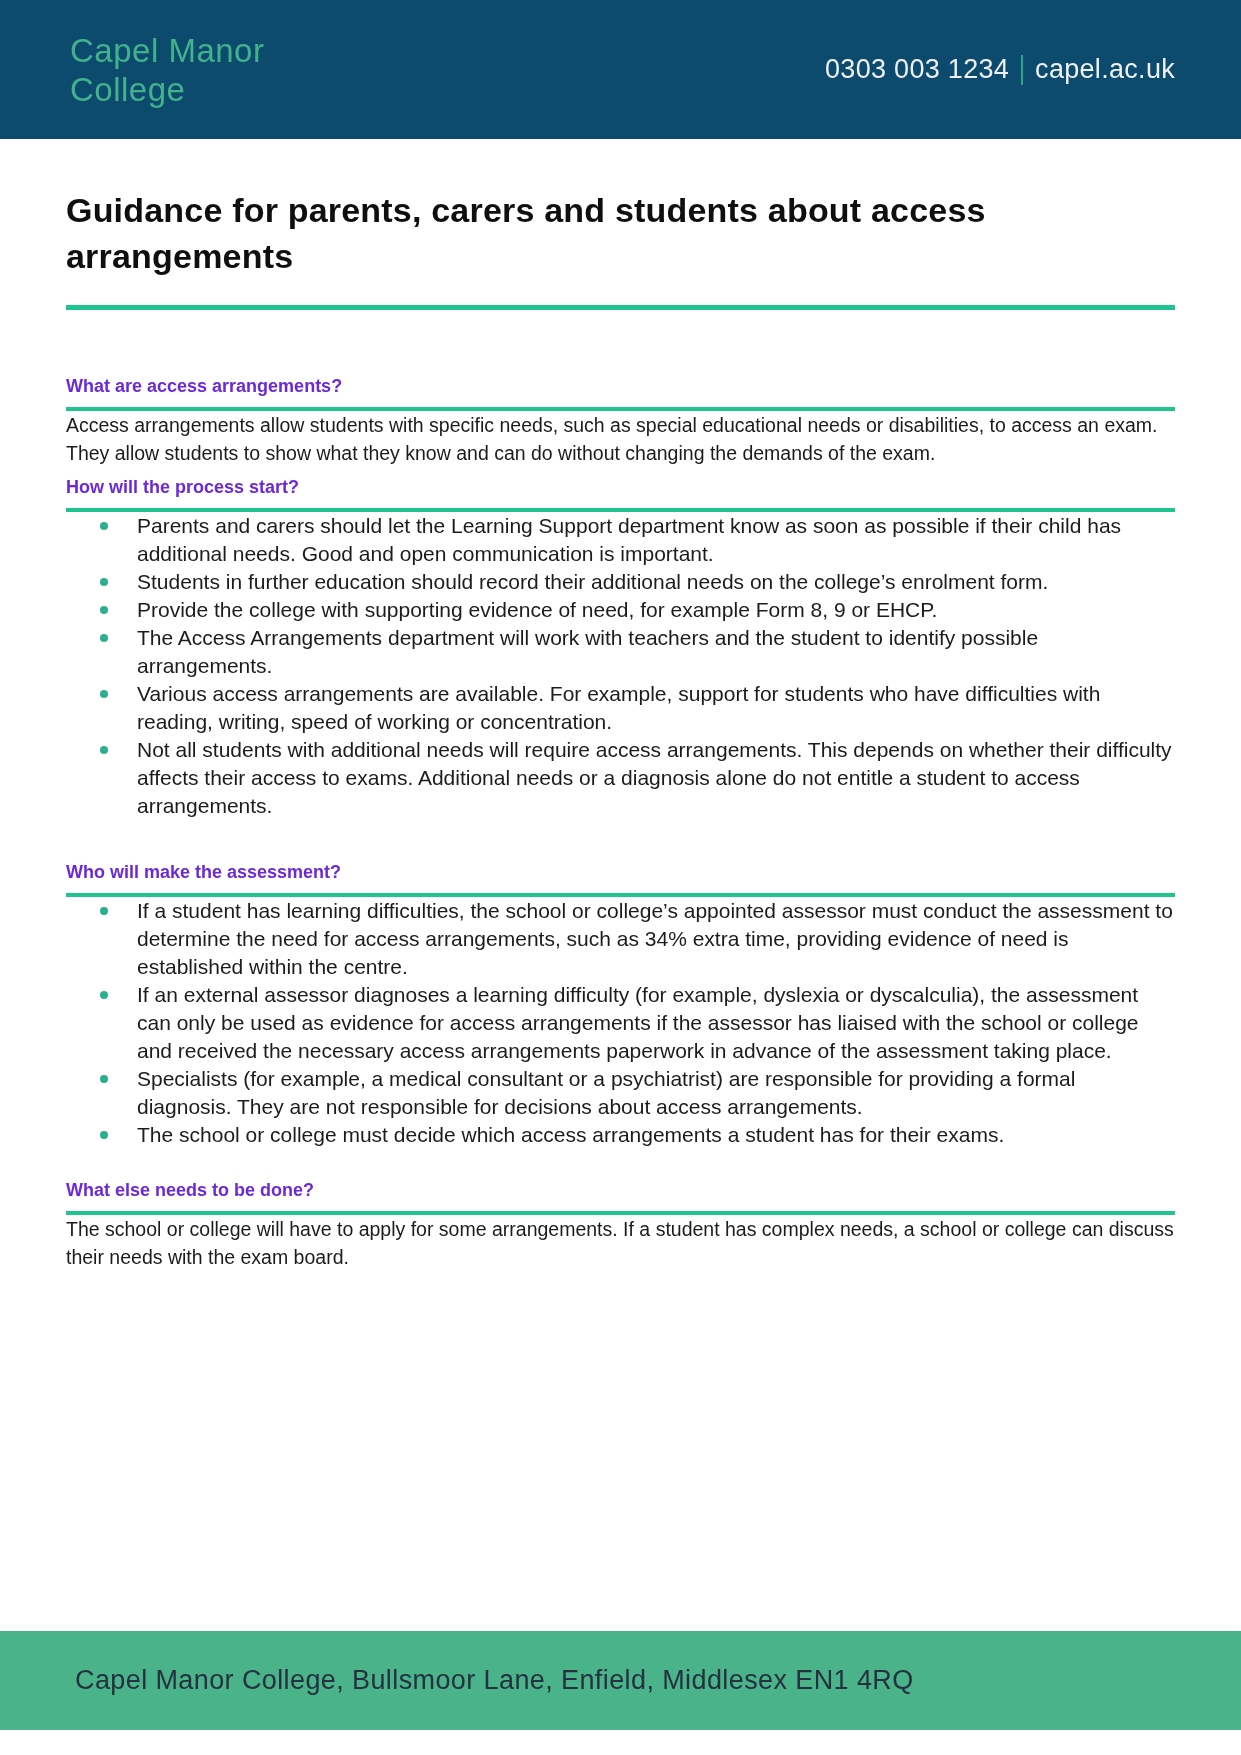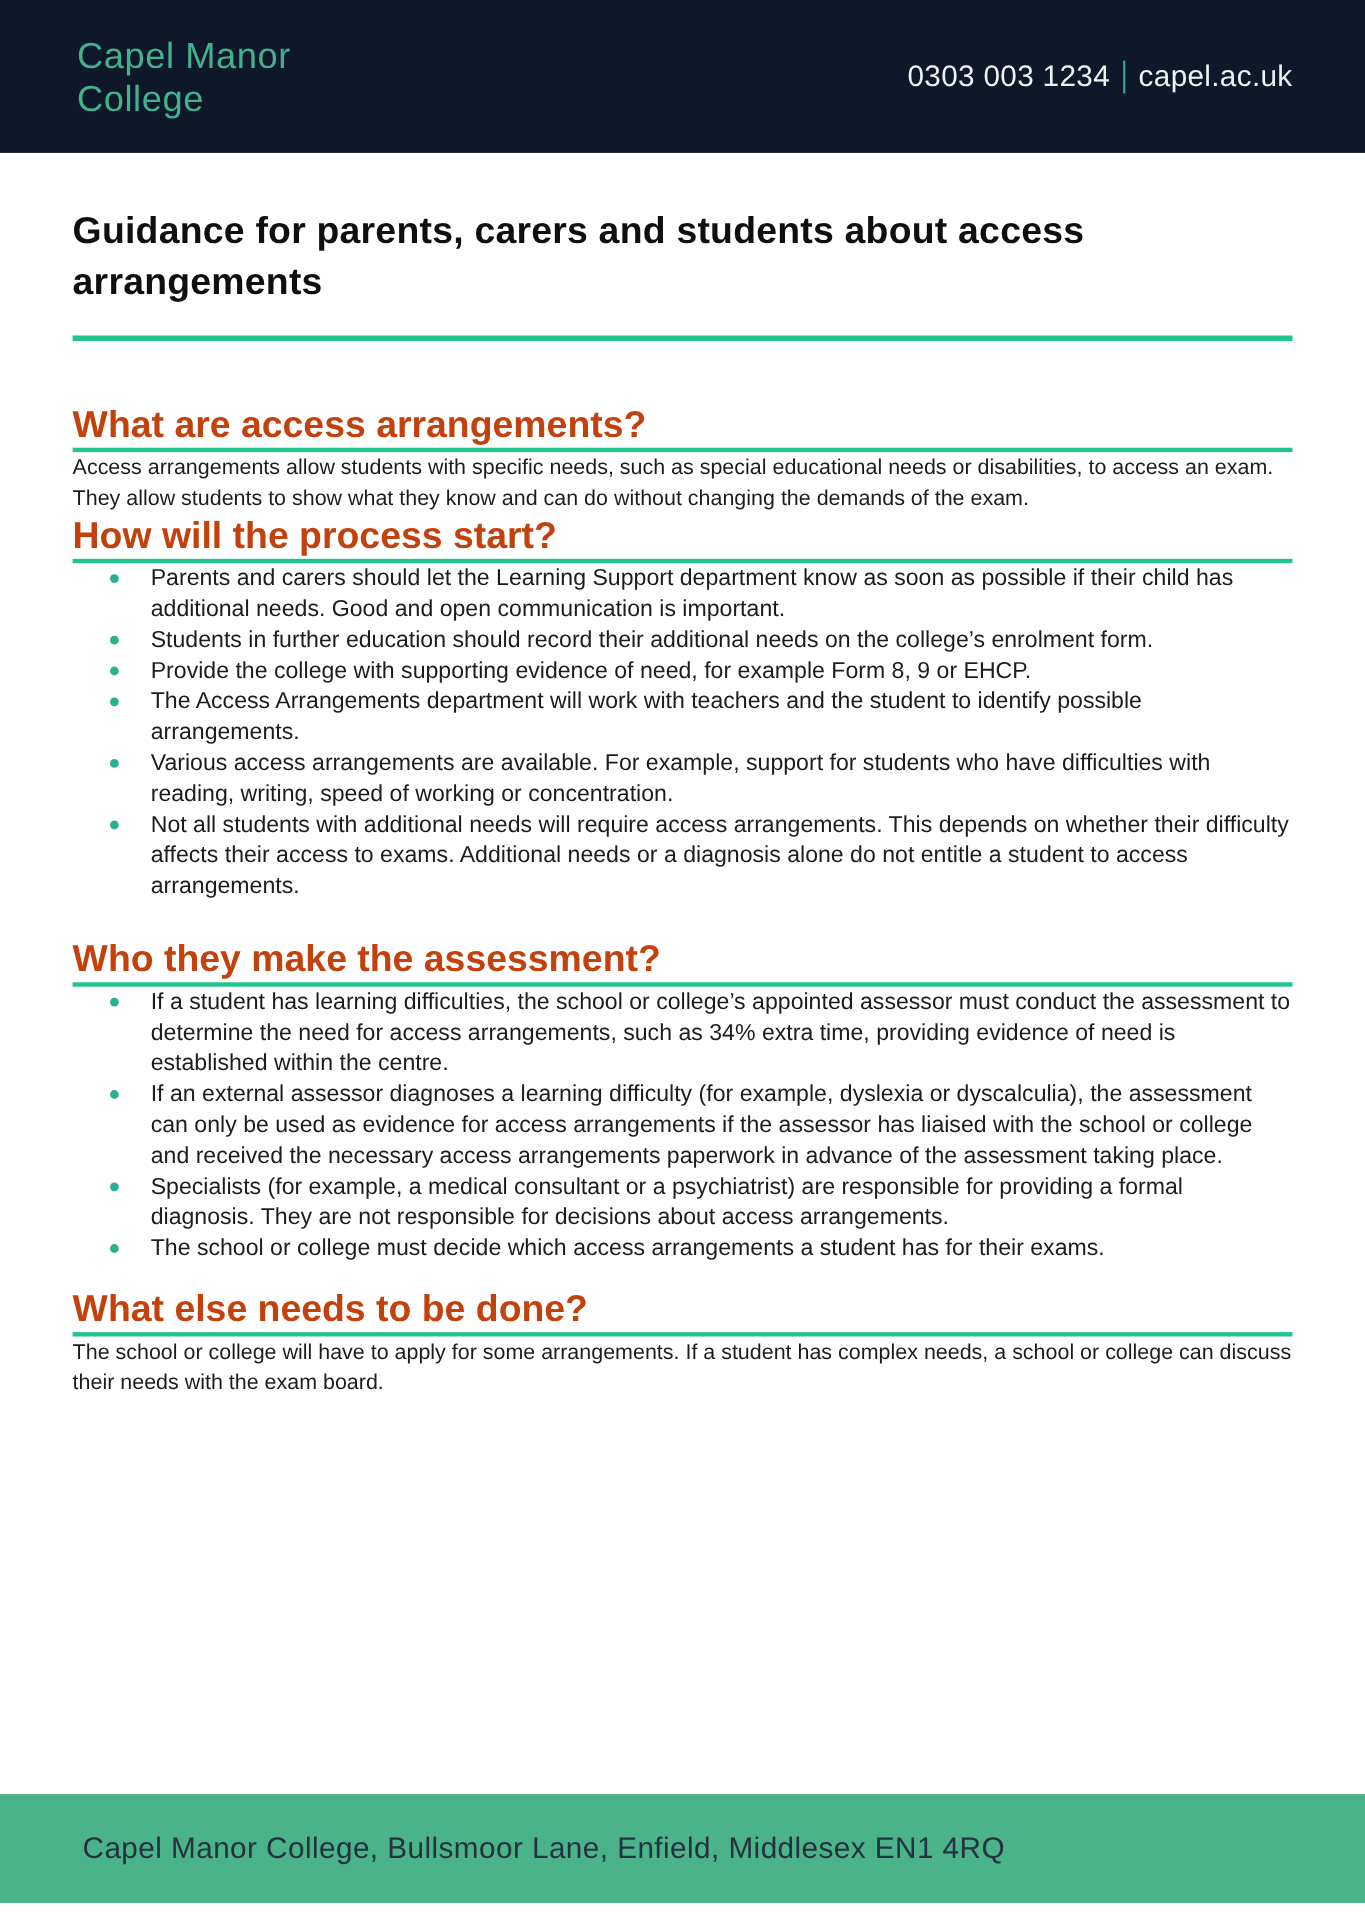--- a/index.html
+++ b/index.html
@@ -7,21 +7,21 @@
   body {
     width: 1241px; height: 1755px;
     background: #ffffff;
     font-family: "Liberation Sans", sans-serif;
     position: relative;
     overflow: hidden;
   }
   
   .header {
     height: 139px;
-    background: #0f172a;
+    background: #0c4a6e;
     display: flex;
     align-items: center;
     justify-content: space-between;
     padding: 0 66px 0 70px;
   }
   .logo {
     color: #42b28c;
     font-size: 33px;
     line-height: 39px;
     font-weight: 500;
@@ -48,24 +48,24 @@
     font-size: 34px;
     line-height: 46px;
     font-weight: bold;
     color: #0f0f0f;
     max-width: 990px;
     letter-spacing: 0.2px;
   }
   .h1-rule { height: 5px; background: #20c48e; margin-top: 26px; }
   h2 {
     margin: 0;
-    font-size: 34px;
+    font-size: 18px;
     line-height: 33px;
     font-weight: bold;
-    color: #c2410c;
+    color: #6d28d9;
   }
   .rule { height: 4px; background: #20c48e; margin-top: 4px; }
   p.body {
     margin: 0;
     font-size: 19.5px;
     line-height: 28px;
     color: #1c1c1c;
   }
   .mt-h2-1 { margin-top: 60px; }
   .mt-p1   { margin-top: 42px; }
@@ -141,21 +141,21 @@
   <div class="rule"></div>
   <ul class="bullets mt-ul1">
     <li>Parents and carers should let the Learning Support department know as soon as possible if their child has additional needs. Good and open communication is important.</li>
     <li>Students in further education should record their additional needs on the college’s enrolment form.</li>
     <li>Provide the college with supporting evidence of need, for example Form 8, 9 or EHCP.</li>
     <li>The Access Arrangements department will work with teachers and the student to identify possible arrangements.</li>
     <li>Various access arrangements are available. For example, support for students who have difficulties with reading, writing, speed of working or concentration.</li>
     <li>Not all students with additional needs will require access arrangements. This depends on whether their difficulty affects their access to exams. Additional needs or a diagnosis alone do not entitle a student to access arrangements.</li>
   </ul>
 
-  <h2 class="mt-h2-3">Who they make the assessment?</h2>
+  <h2 class="mt-h2-3">Who will make the assessment?</h2>
   <div class="rule"></div>
   <ul class="bullets mt-ul2">
     <li>If a student has learning difficulties, the school or college’s appointed assessor must conduct the assessment to determine the need for access arrangements, such as 34% extra time, providing evidence of need is established within the centre.</li>
     <li>If an external assessor diagnoses a learning difficulty (for example, dyslexia or dyscalculia), the assessment can only be used as evidence for access arrangements if the assessor has liaised with the school or college and received the necessary access arrangements paperwork in advance of the assessment taking place.</li>
     <li>Specialists (for example, a medical consultant or a psychiatrist) are responsible for providing a formal diagnosis. They are not responsible for decisions about access arrangements.</li>
     <li>The school or college must decide which access arrangements a student has for their exams.</li>
   </ul>
 
   <h2 class="mt-h2-4">What else needs to be done?</h2>
   <div class="rule"></div>

